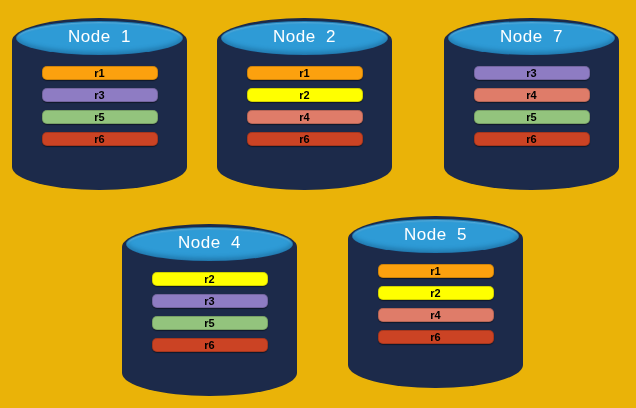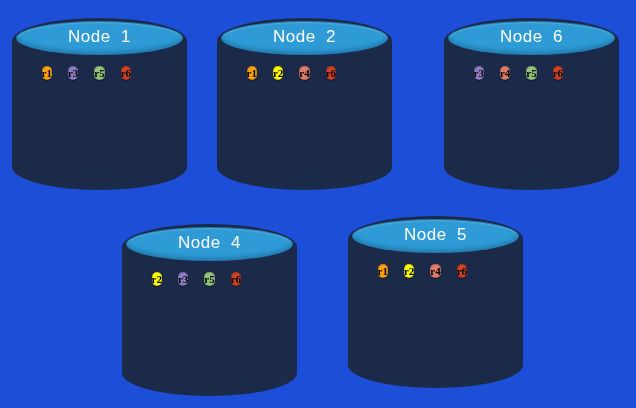--- a/index.html
+++ b/index.html
@@ -5,21 +5,21 @@
   html, body {
     margin: 0;
     padding: 0;
     background: #ffffff;
     font-family: "Liberation Sans", "DejaVu Sans", sans-serif;
   }
   .canvas {
     position: relative;
     width: 636px;
     height: 408px;
-    background: #1d4ed8;
+    background: #eab308;
     overflow: hidden;
   }
   .node {
     position: absolute;
     width: 175px;
     height: 172px;
   }
   
   .node-pos-0 { left: 12px;  top: 18px; }
   .node-pos-1 { left: 217px; top: 18px; }
@@ -53,22 +53,22 @@
     white-space: pre; 
     margin-top: -2px;
   }
   .bars {
     position: absolute;
     top: 48px;
     left: 50%;
     transform: translateX(-50%);
     width: 116px;
     display: flex;
-    gap: 16px;
-    font-family: Liberation Serif, serif;
+    flex-direction: column;
+    gap: 8px;
   }
   .bar {
     height: 14px;
     border-radius: 5px;
     display: flex;
     align-items: center;
     justify-content: center;
     font-size: 11px;
     font-weight: bold;
     color: #000000;
@@ -99,21 +99,21 @@
     <div class="bars">
         <div class="bar" style="background: rgb(252, 161, 14); color: rgb(0, 0, 0);">r1</div>
         <div class="bar" style="background: rgb(255, 255, 0); color: rgb(0, 0, 0);">r2</div>
         <div class="bar" style="background: rgb(223, 124, 105); color: rgb(0, 0, 0);">r4</div>
         <div class="bar" style="background: rgb(203, 67, 36); color: rgb(0, 0, 0);">r6</div>
       </div>
   </div>
     <div class="node node-pos-2">
     <div class="cyl-body" style="background: rgb(28, 42, 74);"></div>
     <div class="cyl-top" style="background: rgb(46, 155, 214);">
-      <span class="node-label" style="color: rgb(255, 255, 255);">Node  6</span>
+      <span class="node-label" style="color: rgb(255, 255, 255);">Node  7</span>
     </div>
     <div class="bars">
         <div class="bar" style="background: rgb(142, 124, 195); color: rgb(0, 0, 0);">r3</div>
         <div class="bar" style="background: rgb(223, 124, 105); color: rgb(0, 0, 0);">r4</div>
         <div class="bar" style="background: rgb(147, 196, 125); color: rgb(0, 0, 0);">r5</div>
         <div class="bar" style="background: rgb(203, 67, 36); color: rgb(0, 0, 0);">r6</div>
       </div>
   </div>
     <div class="node node-pos-3">
     <div class="cyl-body" style="background: rgb(28, 42, 74);"></div>

